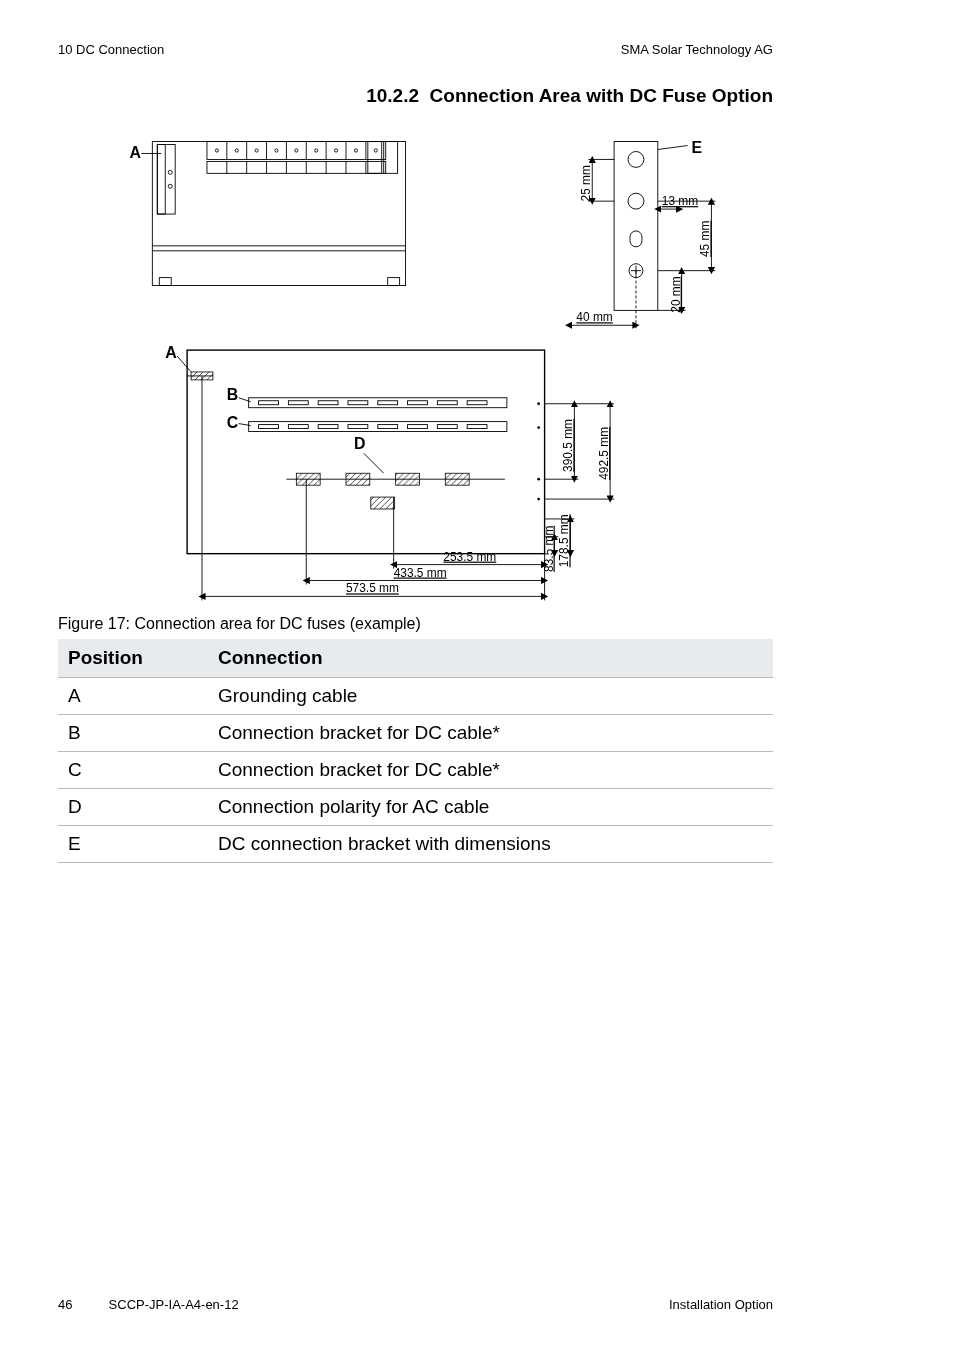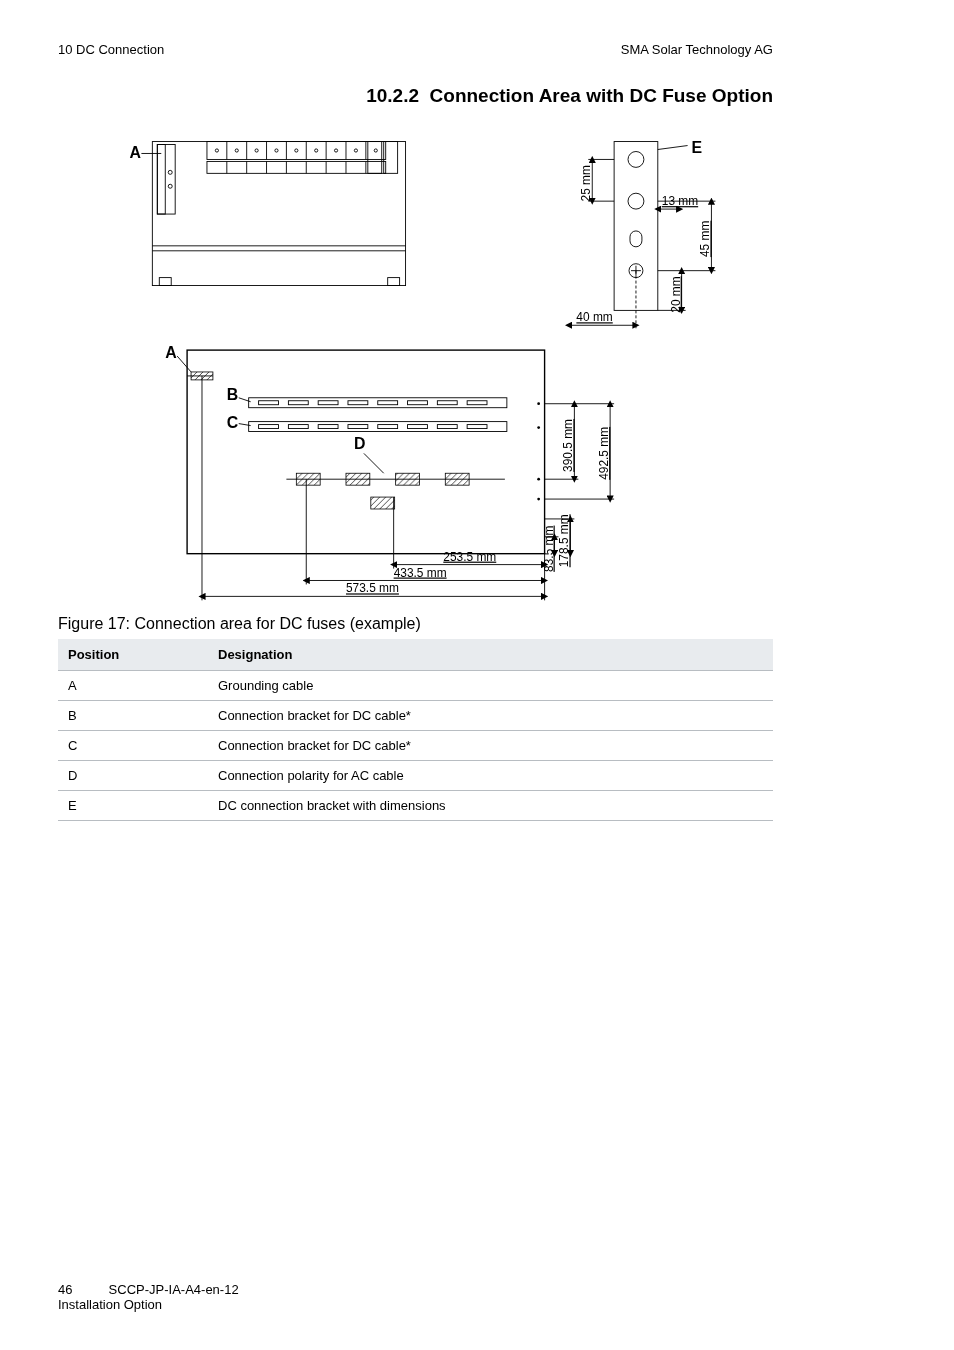--- a/index.html
+++ b/index.html
@@ -3,26 +3,26 @@
 <meta charset="utf-8">
 <style>
   * { box-sizing: border-box; margin: 0; padding: 0; }
   html, body { width: 954px; height: 1350px; background: #fff; font-family: Arial, Helvetica, sans-serif; color: #000; }
   .page { position: relative; width: 831px; height: 1350px; padding: 42px 58px 38px 58px; }
   .hdr { display: flex; justify-content: space-between; font-size: 13px; margin-bottom: 28px; }
   .hdr .right { font-weight: normal; }
   .section-title { font-size: 19px; font-weight: bold; margin-bottom: 18px; text-align: right; }
   .figwrap { width: 100%; display:flex; justify-content:center; margin-bottom:10px;}
   .caption { font-size: 16px; margin: 8px 0 6px 0; }
-  table.leg { width: 100%; border-collapse: collapse; font-size: 13px; }
+  table.leg { width: 100%; border-collapse: collapse; font-size: 19px; }
   table.leg th { text-align: left; font-weight: bold; background: #e8ebee; padding: 8px 10px; border-bottom: 1px solid #b8bdc2; }
   table.leg td { padding: 7px 10px; border-bottom: 1px solid #b8bdc2; }
   table.leg .col1 { width: 150px; }
   .footnote { font-size: 11.5px; margin-top: 10px; padding-left: 42px; text-indent: -12px; }
-  .ftr { position: absolute; left: 58px; right: 58px; bottom: 38px; display: flex; justify-content: space-between; font-size: 13px; flex-direction: column; }
+  .ftr { position: absolute; left: 58px; right: 58px; bottom: 38px; display: flex; justify-content: space-between; font-size: 13px; }
   .ftr .pn { font-weight: normal; }
   .svglabel { font-family: Arial, Helvetica, sans-serif; font-size: 16px; font-weight: bold; }
   .dlabel  { font-family: Arial, Helvetica, sans-serif; font-size: 12px; }
   .thin { stroke:#000; stroke-width:0.9; fill:none; }
   .med  { stroke:#000; stroke-width:1.4; fill:none; }
   .hatch { fill:url(#h1); stroke:#000; stroke-width:0.8; }
 </style>
 </head>
 <body>
 
@@ -243,21 +243,21 @@
       </g>
     </svg>
   </div>
 
   <div class="caption">Figure 17:  Connection area for DC fuses (example)</div>
 
   <table class="leg">
     <thead>
       <tr>
         <th class="col1">Position</th>
-        <th>Designation</th>
+        <th>Connection</th>
       </tr>
     </thead>
     <tbody>
       <tr>
         <td>A</td>
         <td>Grounding cable</td>
       </tr>
       <tr>
         <td>B</td>
         <td>Connection bracket for DC cable*</td>

